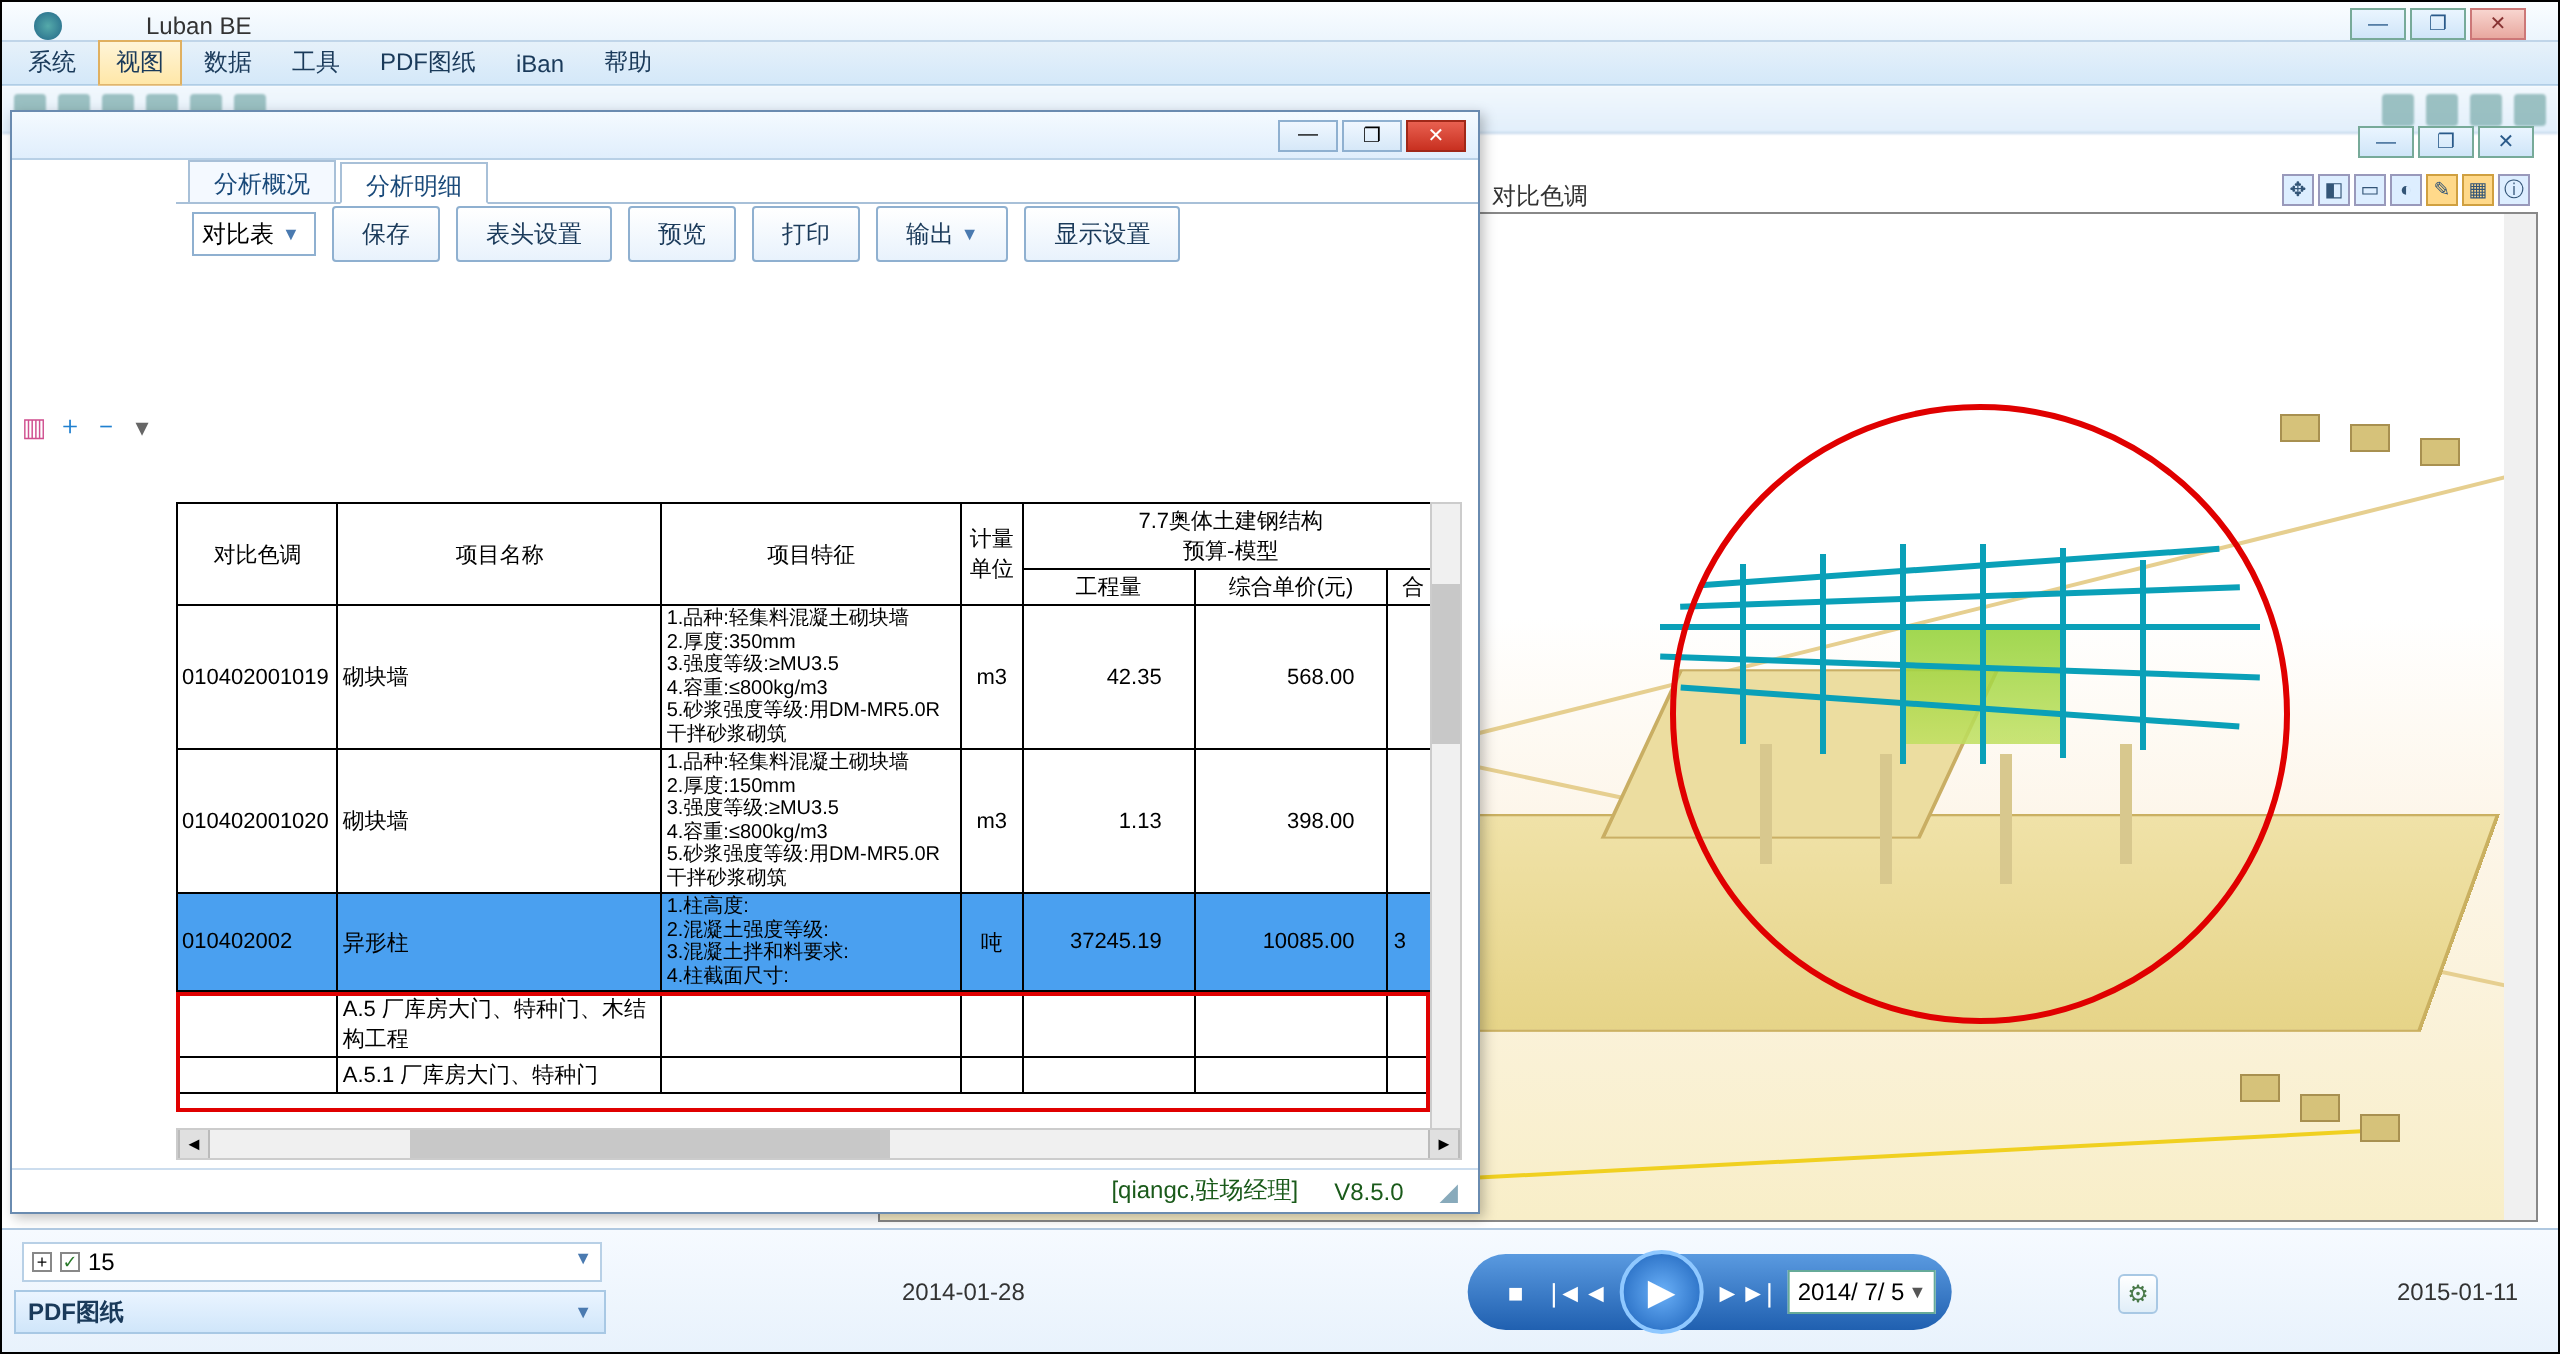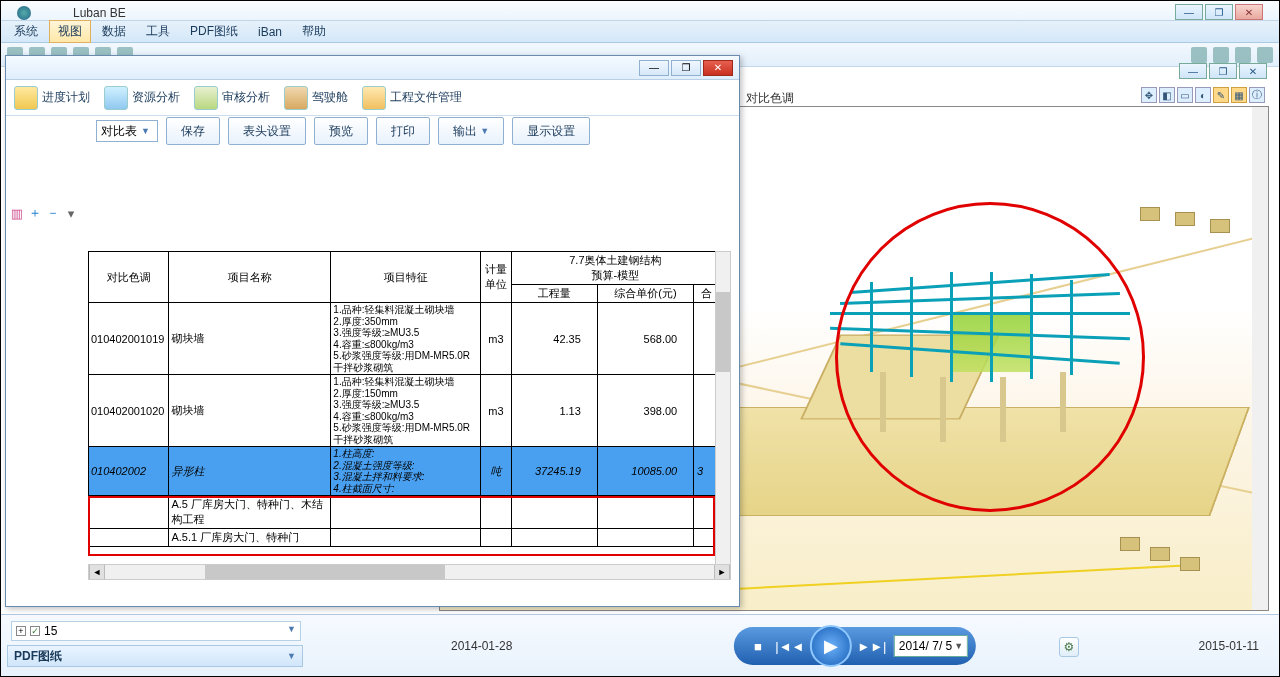--- a/index.html
+++ b/index.html
@@ -56,21 +56,21 @@
 .combo{height:22px;border:1px solid #8fb0d0;background:#fff;display:flex;align-items:center;padding:0 4px;gap:4px;min-width:62px;}
 .combo .caret{color:#4a7ab0;font-size:9px;}
 .btn{height:22px;border:1px solid #8fb0d0;background:linear-gradient(#fff,#e8f2fc);padding:13px 14px;display:flex;align-items:center;color:#1a3a5a;border-radius:2px;}
 .tbl-wrap{position:absolute;left:82px;right:8px;top:195px;bottom:32px;overflow:hidden;border:0;}
 .tbl{border-collapse:collapse;width:632px;}
 .tbl th,.tbl td{border:1px solid #000;font-size:11px;padding:1px 2px;vertical-align:middle;}
 .tbl th{font-weight:normal;background:#fff;text-align:center;}
 .tbl td{background:#fff;}
 .tbl .num{text-align:right;padding-right:16px;}
 .tbl .ctr{text-align:center;}
-.tbl tr.sel td{background:#4aa0f0;color:#000;font-style:italic;}
+.tbl tr.sel td{background:#4aa0f0;color:#000;}
 .red-box{position:absolute;left:82px;top:440px;width:627px;height:60px;border:2px solid #e00000;pointer-events:none;}
 .dlg-status{position:absolute;left:0;right:0;bottom:0;height:22px;border-top:1px solid #cde;display:flex;align-items:center;justify-content:flex-end;padding:0 10px;gap:18px;color:#1a5a1a;}
 .hscroll{position:absolute;left:82px;right:8px;bottom:26px;height:16px;background:#f0f0f0;border:1px solid #ccc;display:flex;}
 .hscroll .thumb{width:240px;background:#c8c8c8;margin-left:100px;}
 .hscroll .arr{width:16px;background:#e0e0e0;border-left:1px solid #bbb;border-right:1px solid #bbb;display:flex;align-items:center;justify-content:center;font-size:9px;}
 .vscroll{position:absolute;top:0;right:0;width:16px;height:350px;background:#f0f0f0;border:1px solid #ccc;}
 .vscroll .vthumb{height:80px;background:#c8c8c8;margin-top:40px;}
 .bottom-panel{position:absolute;left:0;bottom:0;right:0;height:62px;border-top:1px solid #b0c8e0;background:linear-gradient(#f6faff,#e8f2fc);}
 .tree-row{position:absolute;left:10px;top:6px;width:290px;height:20px;display:flex;align-items:center;border:1px solid #b8d0e6;background:#fff;padding:0 4px;gap:4px;}
 .tree-caret{position:absolute;right:4px;top:2px;font-size:9px;color:#4a7ab0;}
@@ -178,49 +178,31 @@
   </div>
 </div>
 
 <div class="dialog">
   <div class="dlg-title">
     <div class="spacer"></div>
     <div class="dlg-wbtn">—</div>
     <div class="dlg-wbtn">❐</div>
     <div class="dlg-wbtn close">✕</div>
   </div>
-  <div class="anal-bar">
-    <div class="anal-item">
-        <div class="anal-ico i1"></div>
-        <span>进度计划</span>
-      </div>
-    <div class="anal-item">
-        <div class="anal-ico i2"></div>
-        <span>资源分析</span>
-      </div>
-    <div class="anal-item">
-        <div class="anal-ico i3"></div>
-        <span>审核分析</span>
-      </div>
-    <div class="anal-item">
-        <div class="anal-ico i4"></div>
-        <span>驾驶舱</span>
-      </div>
-    <div class="anal-item">
-        <div class="anal-ico i5"></div>
-        <span>工程文件管理</span>
-      </div>
-  </div>
   <div class="sidebar-tools">
     <div class="tool-ico" style="color:#d05090">▥</div>
     <div class="tool-ico" style="color:#2080d0">＋</div>
     <div class="tool-ico" style="color:#2080d0">－</div>
     <div class="tool-ico" style="color:#666">▾</div>
   </div>
   <div style="margin-left:82px">
+    <div class="tabs">
+      <div class="tab">分析概况</div>
+      <div class="tab active">分析明细</div>
+    </div>
     <div class="action-row">
       <div class="combo">
           <span>对比表</span>
           <span class="caret">▼</span>
         </div>
       <div class="btn">保存</div>
       <div class="btn">表头设置</div>
       <div class="btn">预览</div>
       <div class="btn">打印</div>
       <div class="btn"><span>输出</span>&nbsp;<span class="caret" style="font-size:9px;color:#4a7ab0">▼</span></div>
@@ -308,20 +290,25 @@
         <div class="vthumb"></div>
       </div>
   </div>
   <div class="red-box"></div>
   <div class="hscroll">
     <div class="arr">◄</div>
     <div class="thumb"></div>
     <div style="flex:1"></div>
     <div class="arr">►</div>
   </div>
+  <div class="dlg-status">
+    <span>[qiangc,驻场经理]</span>
+    <span>V8.5.0</span>
+    <span style="color:#8ab">◢</span>
+  </div>
 </div>
 
 <div class="bottom-panel">
   <div class="tree-row">
     <span style="border:1px solid #888;width:10px;height:10px;display:flex;align-items:center;justify-content:center;font-size:9px">+</span>
     <span style="border:1px solid #888;width:10px;height:10px;display:flex;align-items:center;justify-content:center;font-size:9px;color:#2a7a2a">✓</span>
     <span>15</span>
     <span class="tree-caret">▼</span>
   </div>
   <div class="pdf-head">

